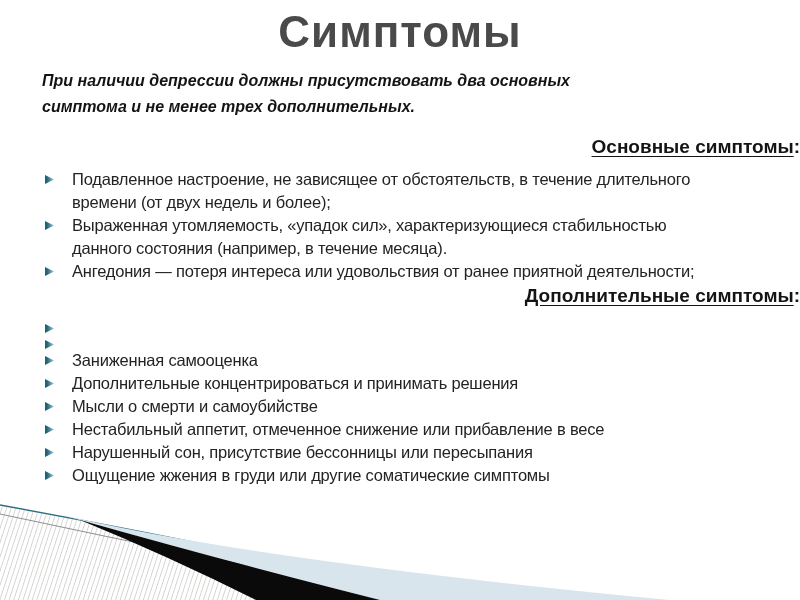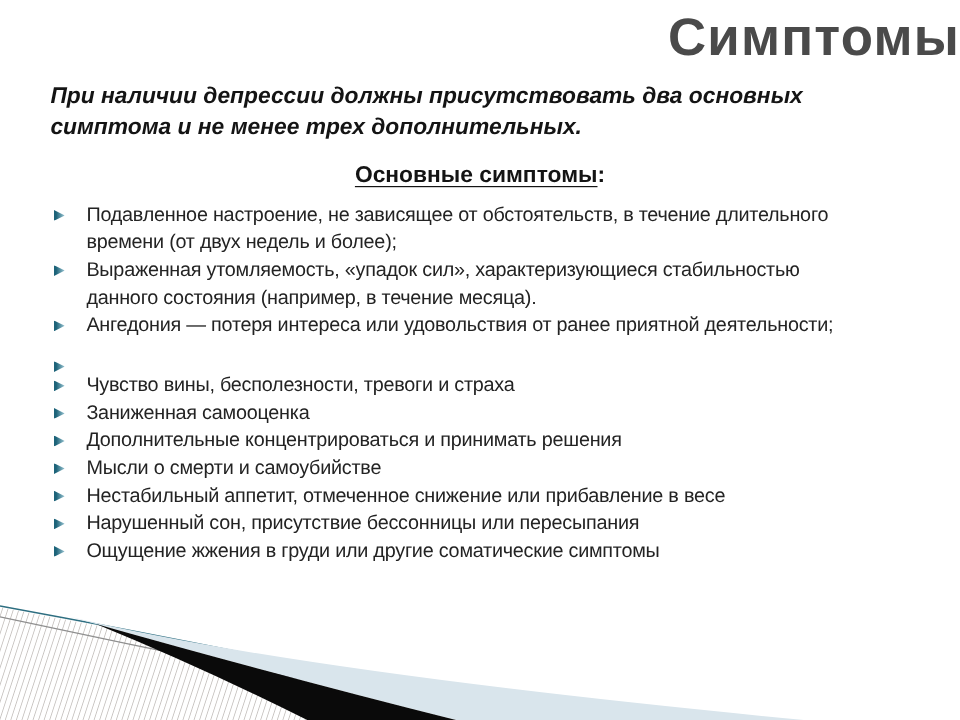--- a/index.html
+++ b/index.html
@@ -17,38 +17,38 @@
   }
   .slide {
     position: absolute;
     inset: 0;
   }
   .title {
     margin: 0;
     padding-top: 5px;
     height: 57px;
     line-height: 54px;
-    text-align: right;
+    text-align: center;
     font-size: 44px;
     font-weight: bold;
     letter-spacing: 1px;
     color: #4a4a4a;
   }
   .intro {
     margin: 6px 0 16px 42px;
-    font-size: 19px;
+    font-size: 16px;
     font-weight: bold;
     font-style: italic;
     line-height: 26px;
     color: #141414;
   }
   .intro .line { white-space: nowrap; }
   .section-heading {
     margin-top: 2px;
-    text-align: center;
+    text-align: right;
     font-size: 19px;
     font-weight: bold;
     line-height: 21px;
     color: #141414;
   }
   .section-heading .underlined {
     text-decoration: underline;
     text-underline-offset: 3px;
   }
   ul.symptom-list {
@@ -122,34 +122,34 @@
       <li>
         <span class="bullet-cell">
           <span class="tri"></span>
         </span>
         <div class="item-text">
           <div class="line">Ангедония — потеря интереса или удовольствия от ранее приятной деятельности;</div>
         </div>
       </li>
     </ul>
 
+  <div class="section-heading">
+    <span class="underlined">Дополнительные симптомы</span><span>:</span>
+  </div>
 
   <ul class="symptom-list">
       <li>
         <span class="bullet-cell">
           <span class="tri"></span>
         </span>
       </li>
       <li>
         <span class="bullet-cell">
           <span class="tri"></span>
         </span>
-        <div class="item-text">
-          <div class="line">Чувство вины, бесполезности, тревоги и страха</div>
-        </div>
       </li>
       <li>
         <span class="bullet-cell">
           <span class="tri"></span>
         </span>
         <div class="item-text">
           <div class="line">Заниженная самооценка</div>
         </div>
       </li>
       <li>

